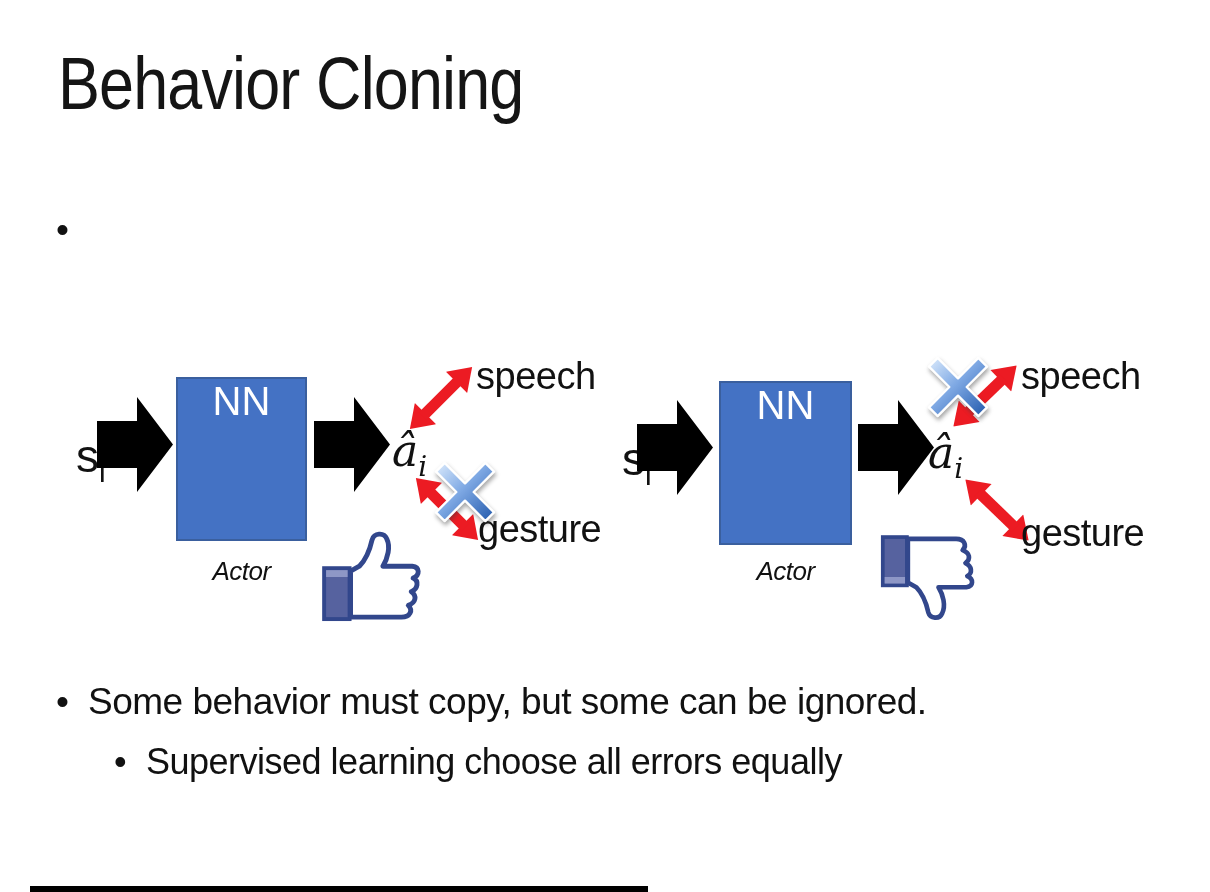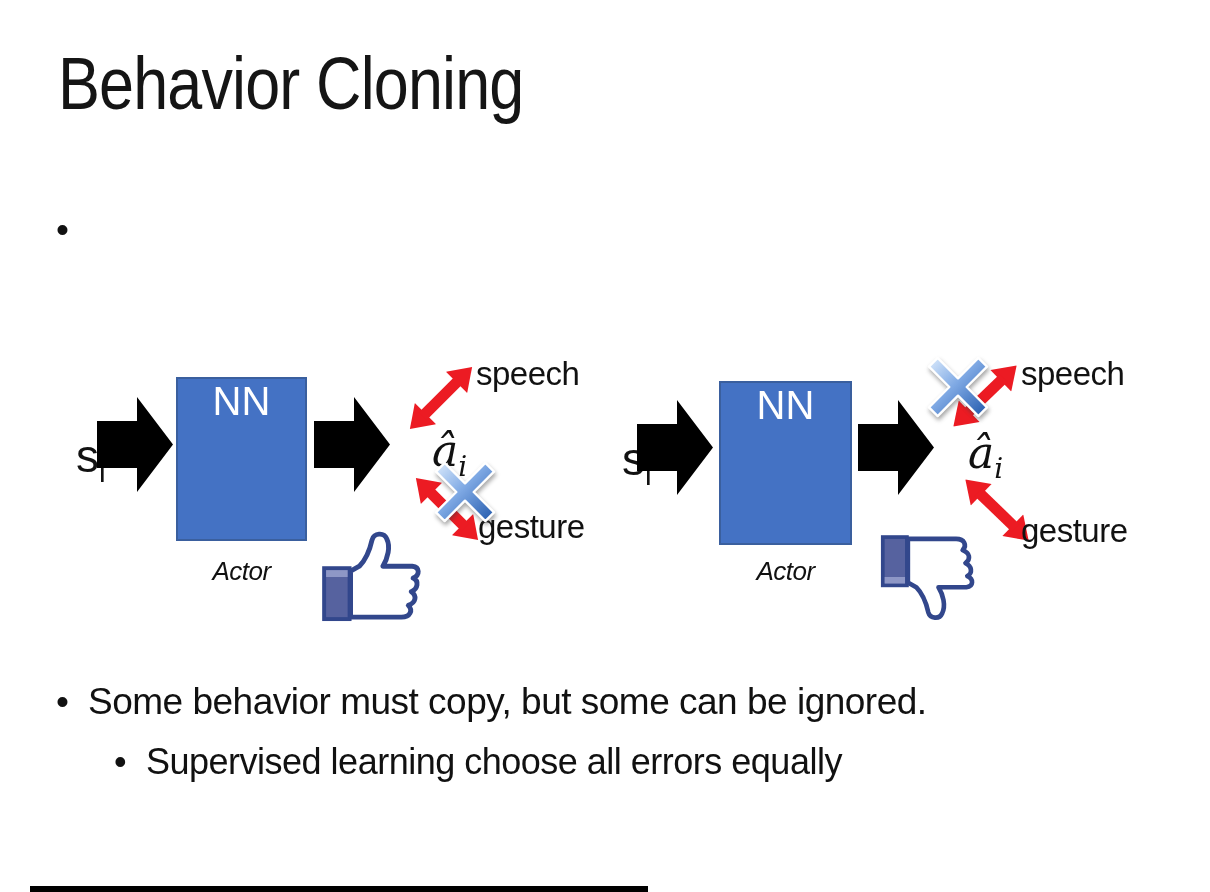--- a/index.html
+++ b/index.html
@@ -29,23 +29,23 @@
   
   .abs{position:absolute;}
   .si{font-size:46px; white-space:nowrap;margin-left:36px;}
   .si sub{font-size:30px; line-height:0;}
   .nn-box{
     display:flex; align-items:flex-start; justify-content:center;
     background:var(--box-fill,#4472C4); border:2px solid var(--box-border,#3A5F9E);
     box-sizing:border-box; color:var(--nn-text,#fff); font-size:40px;
   }
   .caption{font-size:26px; text-align:center; letter-spacing:-0.5px;font-style:italic;}
-  .ai{font-family:"DejaVu Serif", serif; font-style:italic; font-size:44px; white-space:nowrap;margin-left:40px;}
+  .ai{font-family:"DejaVu Serif", serif; font-style:italic; font-size:44px; white-space:nowrap;}
   .ai sub{font-size:28px; line-height:0;}
-  .branch-label{font-size:33px; letter-spacing:-0.5px; white-space:nowrap;}
+  .branch-label{font-size:38px; letter-spacing:-0.5px; white-space:nowrap;}
   .redarrow{width:88px; height:30px;}
   .xcross{filter:drop-shadow(1px 3px 2px rgba(60,60,60,0.45));}
   .flipv{transform:scaleY(-1);}
   .bottom-bar{background:#000; }
 </style>
 </head>
 <body>
 
 <div class="slide">
 

